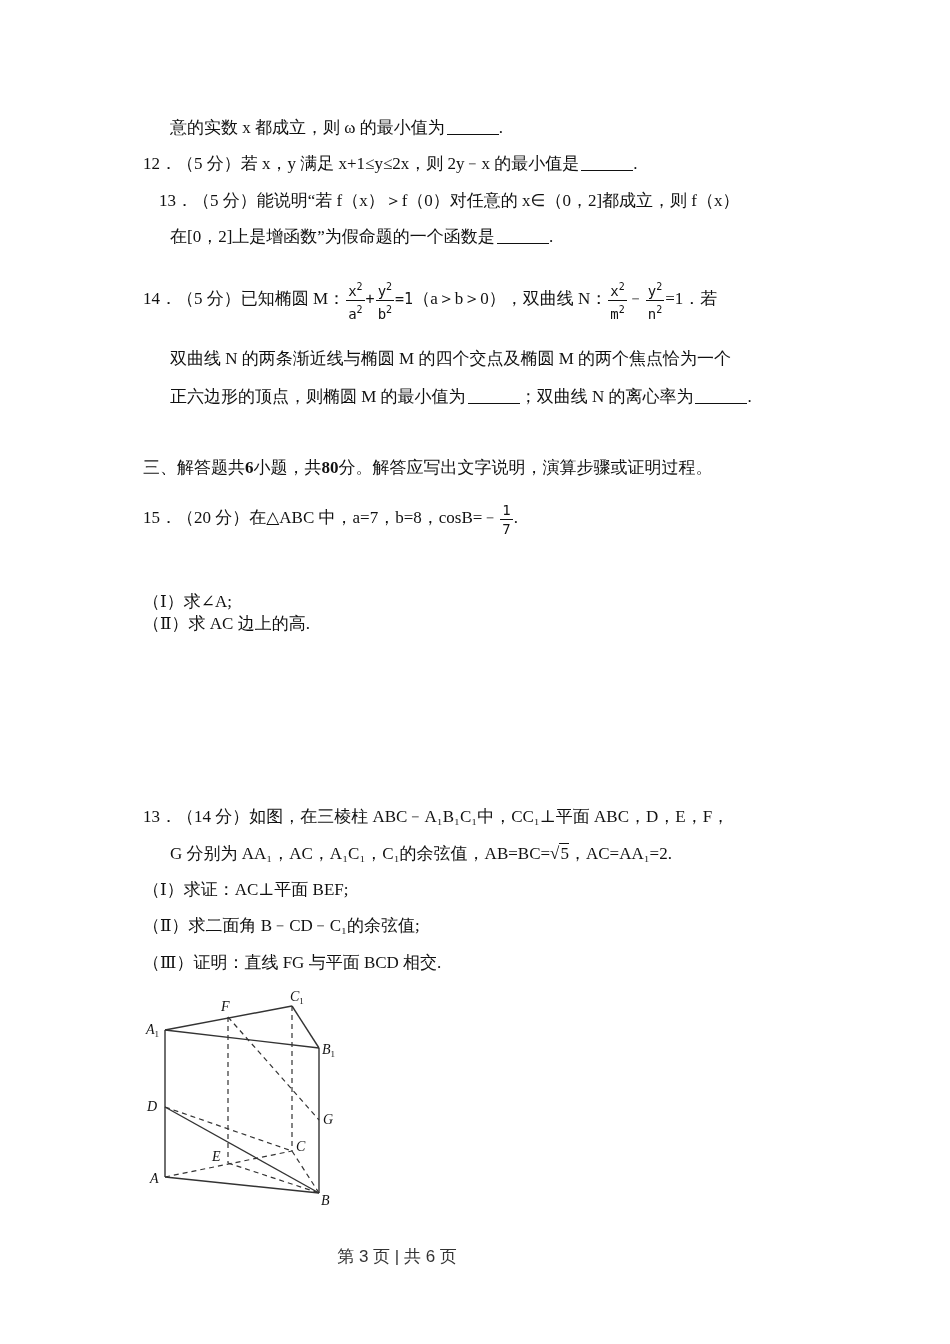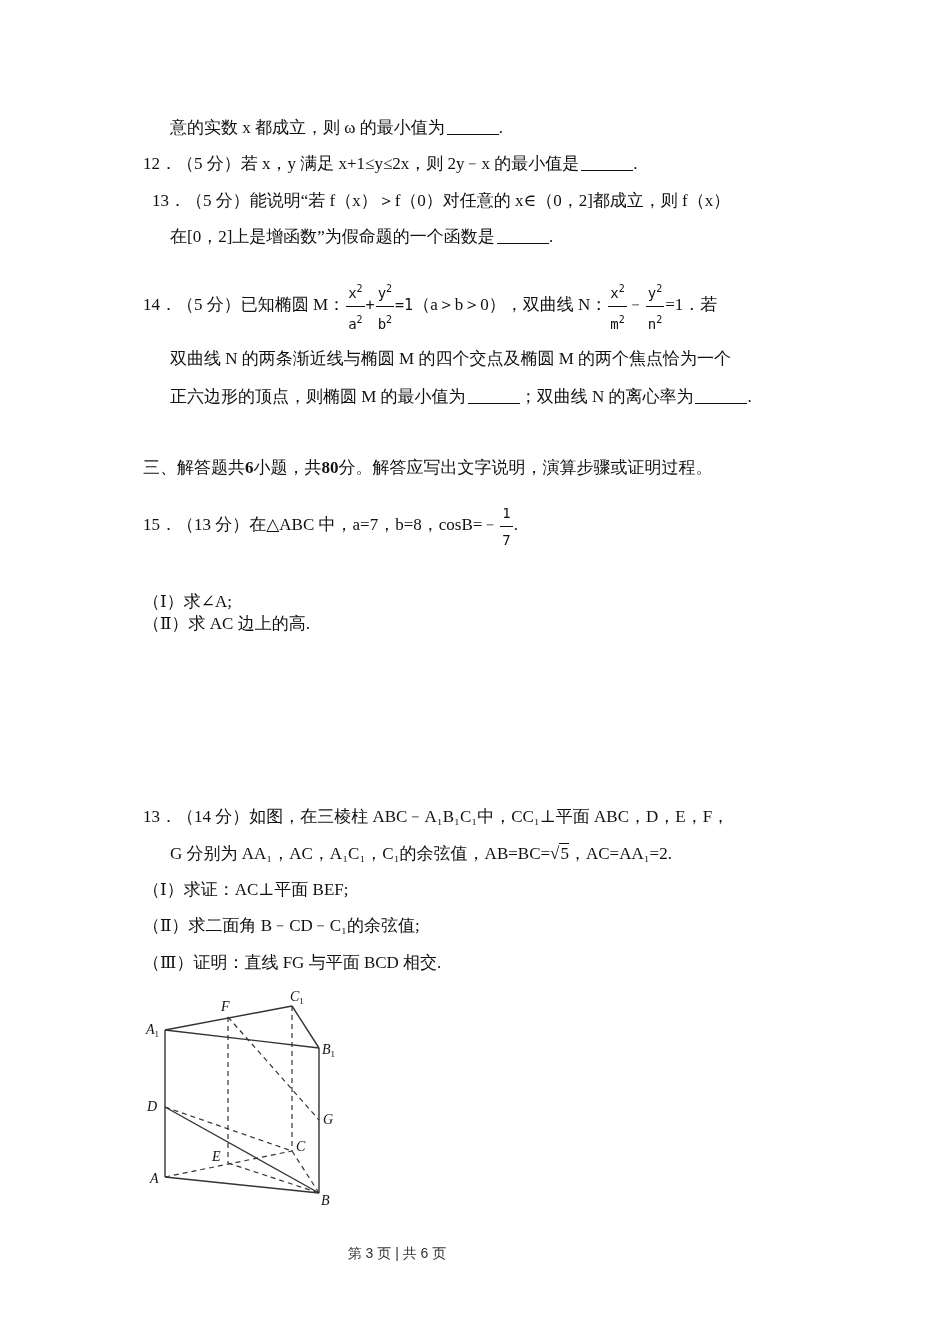--- a/index.html
+++ b/index.html
@@ -1,42 +1,42 @@
 <!DOCTYPE html>
 <html><head>
 <meta charset="utf-8">
 <style>
   html, body { margin:0; padding:0; background:#ffffff; }
   body { width:950px; height:1344px; position:relative; overflow:hidden;
          font-family:"Liberation Serif", "DejaVu Serif", serif; color:#111; }
   .line { position:absolute; font-size:17px; line-height:22px; white-space:nowrap; }
   .blank { display:inline-block; width:52px; border-bottom:1.6px solid #111; height:16px; vertical-align:-2px; margin-left:2px; }
-  .frac { display:inline-block; vertical-align:middle; text-align:center; margin:0 1px; font-family:"DejaVu Sans Mono", monospace; font-size:14px; line-height:26px; }
+  .frac { display:inline-block; vertical-align:middle; text-align:center; margin:0 1px; font-family:"DejaVu Sans Mono", monospace; font-size:14px; line-height:18px; }
   .frac .num { display:block; border-bottom:1.2px solid #111; padding:0 2px; }
   .frac .den { display:block; padding:0 2px; }
   .frac sup { font-size:10px; vertical-align:6px; }
   .mono { font-family:"DejaVu Sans Mono", monospace; font-size:15px; }
   b { font-weight:bold; }
-  .footer { position:absolute; left:0; width:794px; top:1245px; text-align:center; font-size:14px; color:#333;
+  .footer { position:absolute; left:0; width:794px; top:1245px; text-align:center; font-size:17px; color:#333;
             font-family:"Liberation Sans", sans-serif; }
   .sqrt { border-top:1.2px solid #111; padding-left:1px; }
   svg text { font-family:"Liberation Serif", serif; font-style:italic; font-size:14px; fill:#111; }
 </style>
 </head>
 <body>
 
 <div class="line" style="left:170px;top:117px;">
   <span>意的实数 x 都成立，则 ω 的最小值为</span><span class="blank"></span><span>.</span>
 </div>
 
 <div class="line" style="left:143px;top:153px;">
   <span>12．</span><span>（5 分）</span><span>若 x，y 满足 x+1≤y≤2x，则 2y﹣x 的最小值是</span><span class="blank"></span><span>.</span>
 </div>
 
-<div class="line" style="left:152px;top:190px;">
+<div class="line" style="left:159px;top:190px;font-family:Liberation Serif, serif;">
   <span>13．</span><span>（5 分）</span><span>能说明“若 f（x）＞f（0）对任意的 x∈（0，2]都成立，则 f（x）</span>
 </div>
 <div class="line" style="left:170px;top:226px;">
   <span>在[0，2]上是增函数”为假命题的一个函数是</span><span class="blank"></span><span>.</span>
 </div>
 
 <div class="line" style="left:143px;top:276px;line-height:46px;">
   <span>14．</span><span>（5 分）</span><span>已知椭圆 M：</span><span class="frac"><span class="num"><span>x</span><sup>2</sup></span><span class="den"><span>a</span><sup>2</sup></span></span><span class="mono">+</span><span class="frac"><span class="num"><span>y</span><sup>2</sup></span><span class="den"><span>b</span><sup>2</sup></span></span><span class="mono">=1</span><span>（a＞b＞0），双曲线 N：</span><span class="frac"><span class="num"><span>x</span><sup>2</sup></span><span class="den"><span>m</span><sup>2</sup></span></span><span>﹣</span><span class="frac"><span class="num"><span>y</span><sup>2</sup></span><span class="den"><span>n</span><sup>2</sup></span></span><span>=1．若</span>
 </div>
 <div class="line" style="left:170px;top:348px;">
@@ -44,21 +44,21 @@
 </div>
 <div class="line" style="left:170px;top:386px;">
   <span>正六边形的顶点，则椭圆 M 的最小值为</span><span class="blank"></span><span>；双曲线 N 的离心率为</span><span class="blank"></span><span>.</span>
 </div>
 
 <div class="line" style="left:143px;top:457px;">
   <span>三、解答题共</span><b>6</b><span>小题，共</span><b>80</b><span>分。解答应写出文字说明，演算步骤或证明过程。</span>
 </div>
 
 <div class="line" style="left:143px;top:500px;line-height:36px;">
-  <span>15．</span><span>（13 分）</span><span>在△ABC 中，a=7，b=8，cosB=﹣</span><span class="frac"><span class="num">1</span><span class="den">7</span></span><span>.</span>
+  <span>15．</span><span>（20 分）</span><span>在△ABC 中，a=7，b=8，cosB=﹣</span><span class="frac"><span class="num">1</span><span class="den">7</span></span><span>.</span>
 </div>
 <div class="line" style="left:143px;top:555px;margin-top:36px;">（Ⅰ）求∠A;</div>
 <div class="line" style="left:143px;top:591px;margin-top:22px;">（Ⅱ）求 AC 边上的高.</div>
 
 <div class="line" style="left:143px;top:806px;">
   <span>13．</span><span>（14 分）</span><span>如图，在三棱柱 ABC﹣A₁B₁C₁中，CC₁⊥平面 ABC，D，E，F，</span>
 </div>
 <div class="line" style="left:170px;top:843px;">
   <span>G 分别为 AA₁，AC，A₁C₁，C₁的余弦值，AB=BC=</span>√<span class="sqrt">5</span><span>，AC=AA₁=2.</span>
 </div>

